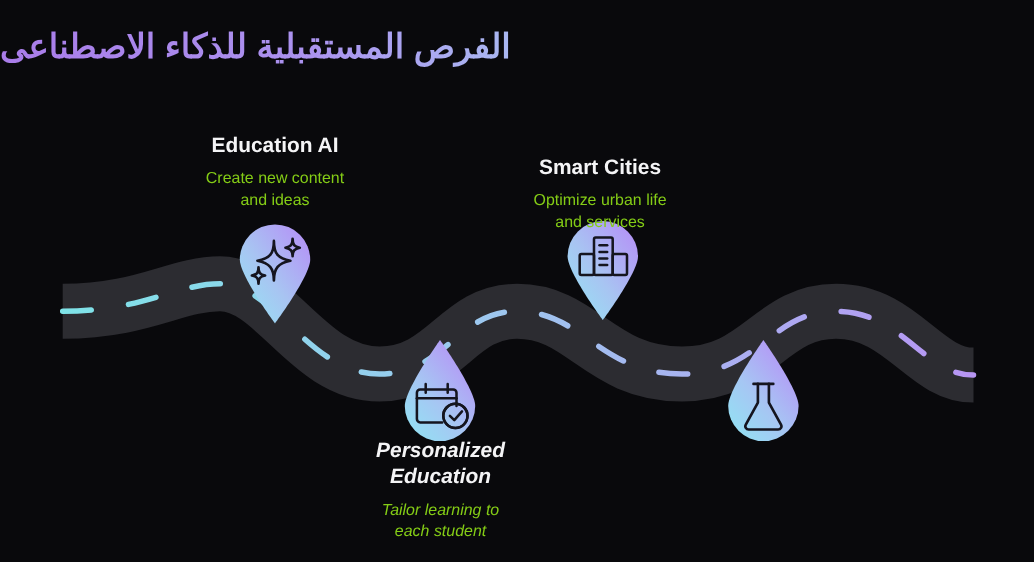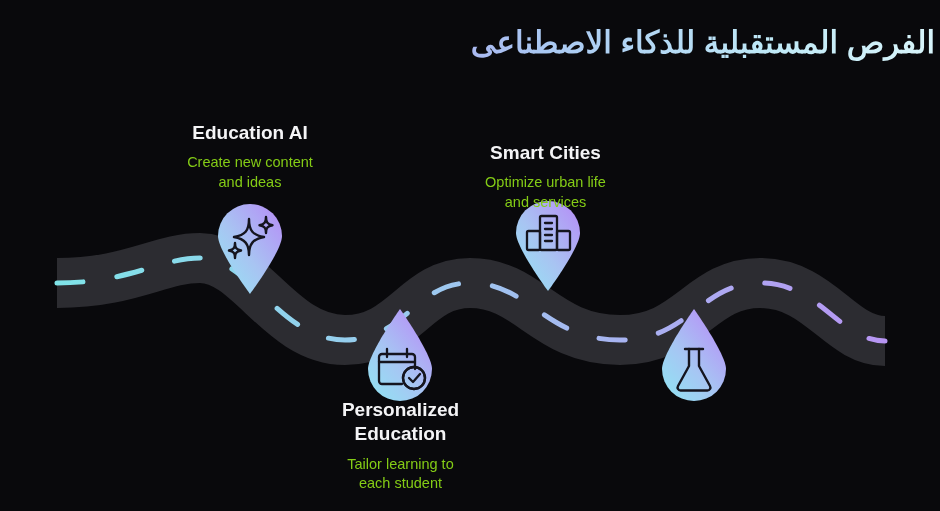--- a/index.html
+++ b/index.html
@@ -15,21 +15,21 @@
     overflow: hidden;
     font-family: "Liberation Sans", sans-serif;
   }
 
   
   #title {
     position: absolute;
     top: 22px;
     left: 0;
     width: 940px;
-    text-align: right;
+    text-align: left;
     direction: rtl;
     font-size: 31px;
     font-weight: 700;
     letter-spacing: 0px;
     line-height: 1.35;
     background: linear-gradient(270deg, #d9f5fb 0%, #bfe9f7 18%, #a9c8f2 42%, #ab93ef 70%, #a97ce9 100%);
     -webkit-background-clip: text;
     background-clip: text;
     color: transparent;
     -webkit-text-fill-color: transparent;
@@ -70,21 +70,21 @@
     font-size: 14.5px;
     font-weight: 400;
     line-height: 1.33;
     color: #84cc16;
     margin-top: 8px;
     white-space: pre-line;
   }
 
   #lbl-generative { left: 150px; top: 121px; width: 200px; }
   #lbl-smart      { left: 448px; top: 117px; width: 195px; margin-top: 24px; }
-  #lbl-education  { left: 303px; top: 398px; width: 195px; }
+  #lbl-education  { left: 303px; top: 398px; width: 195px; font-style: italic; }
   #lbl-science    { left: 598px; top: 398px; width: 195px; }
 
   
   #watermark {
     position: absolute;
     left: 0;
     top: 446px;
     width: 940px;
     text-align: center;
     pointer-events: none;

